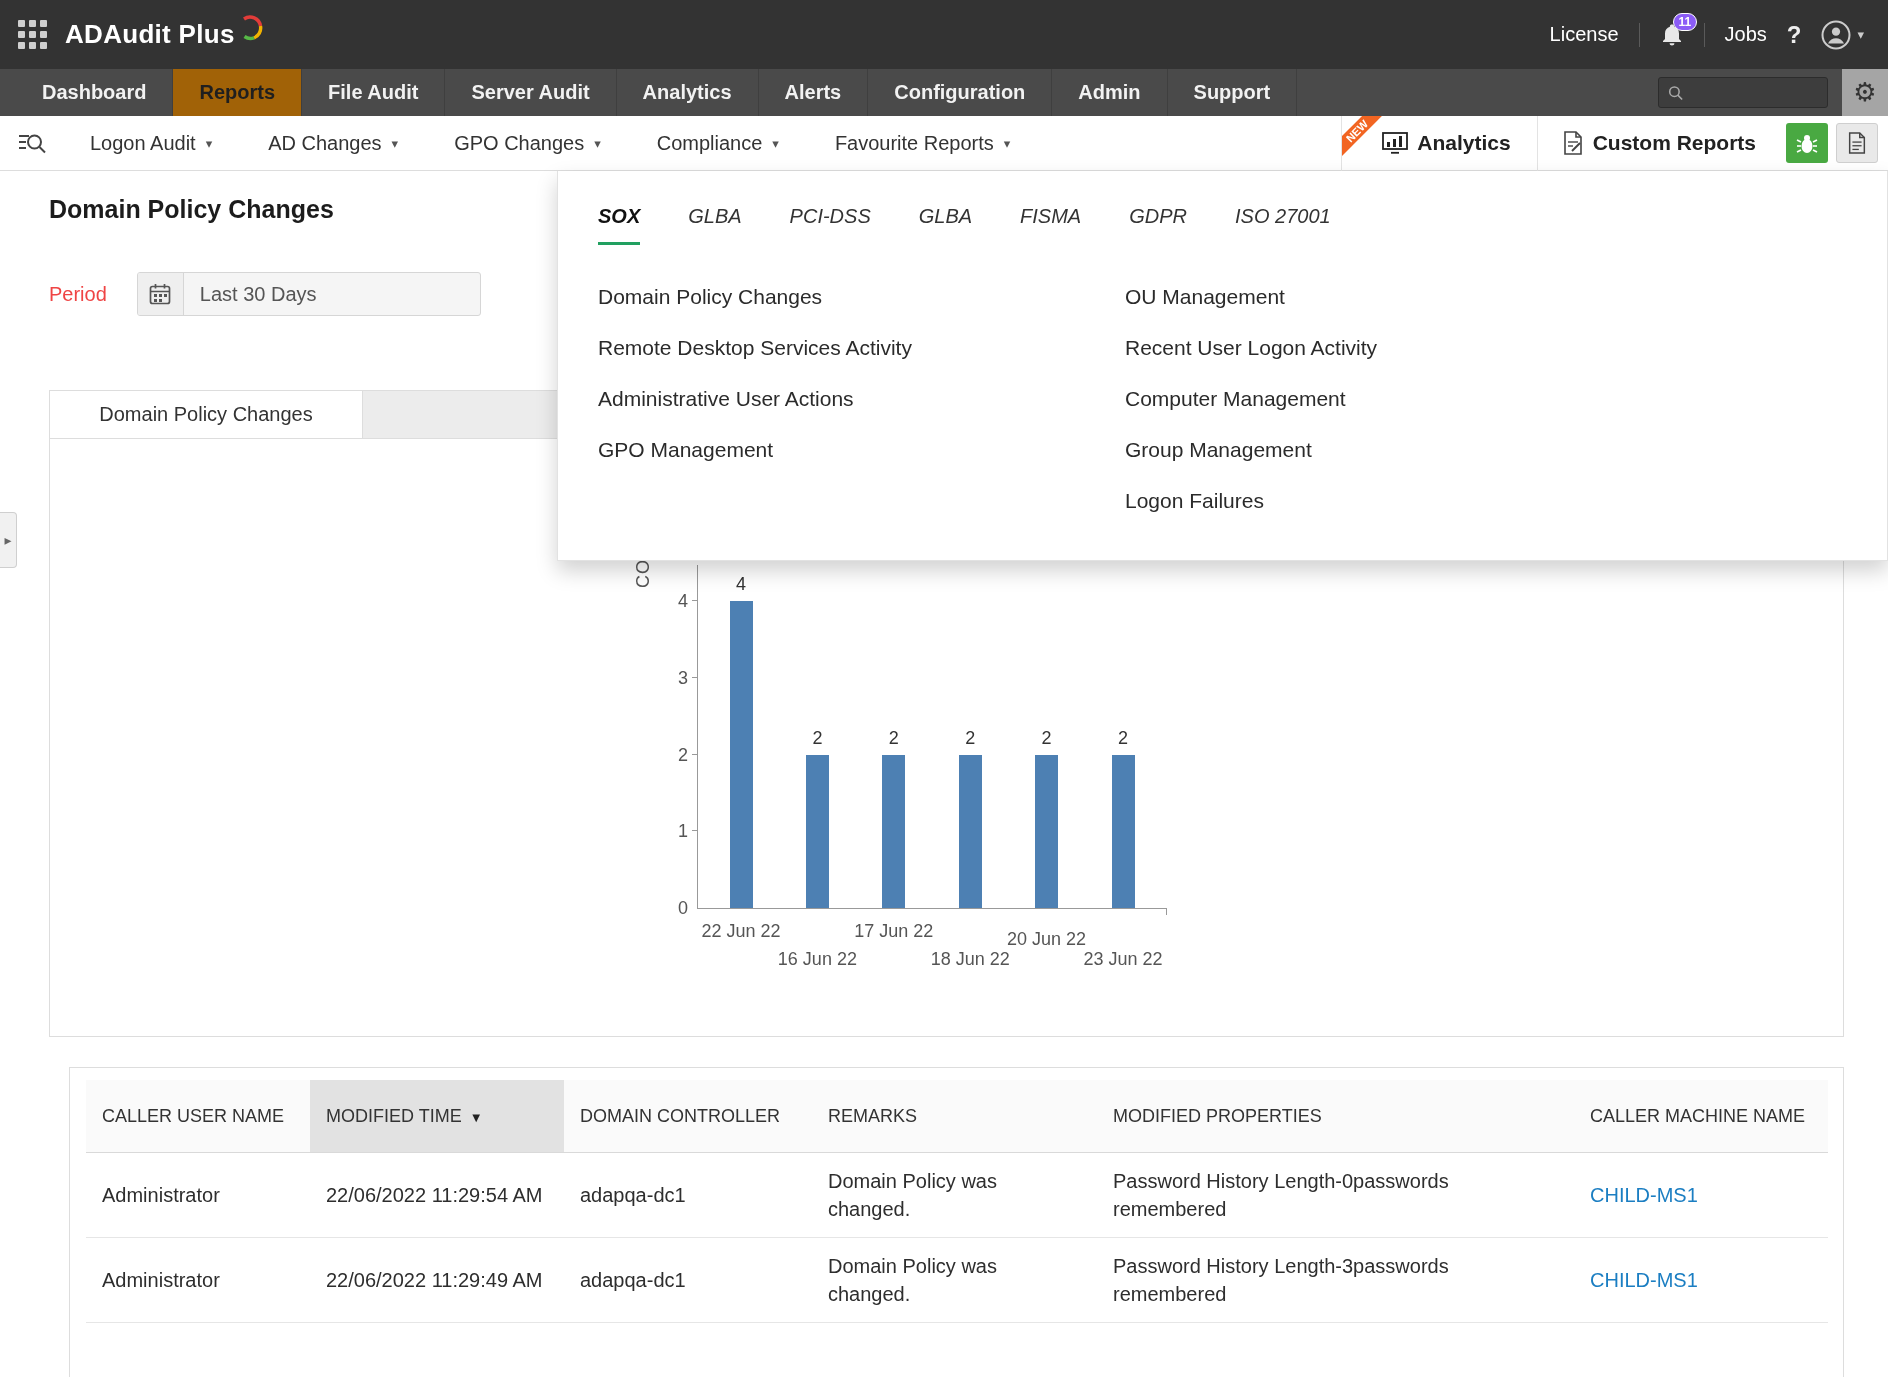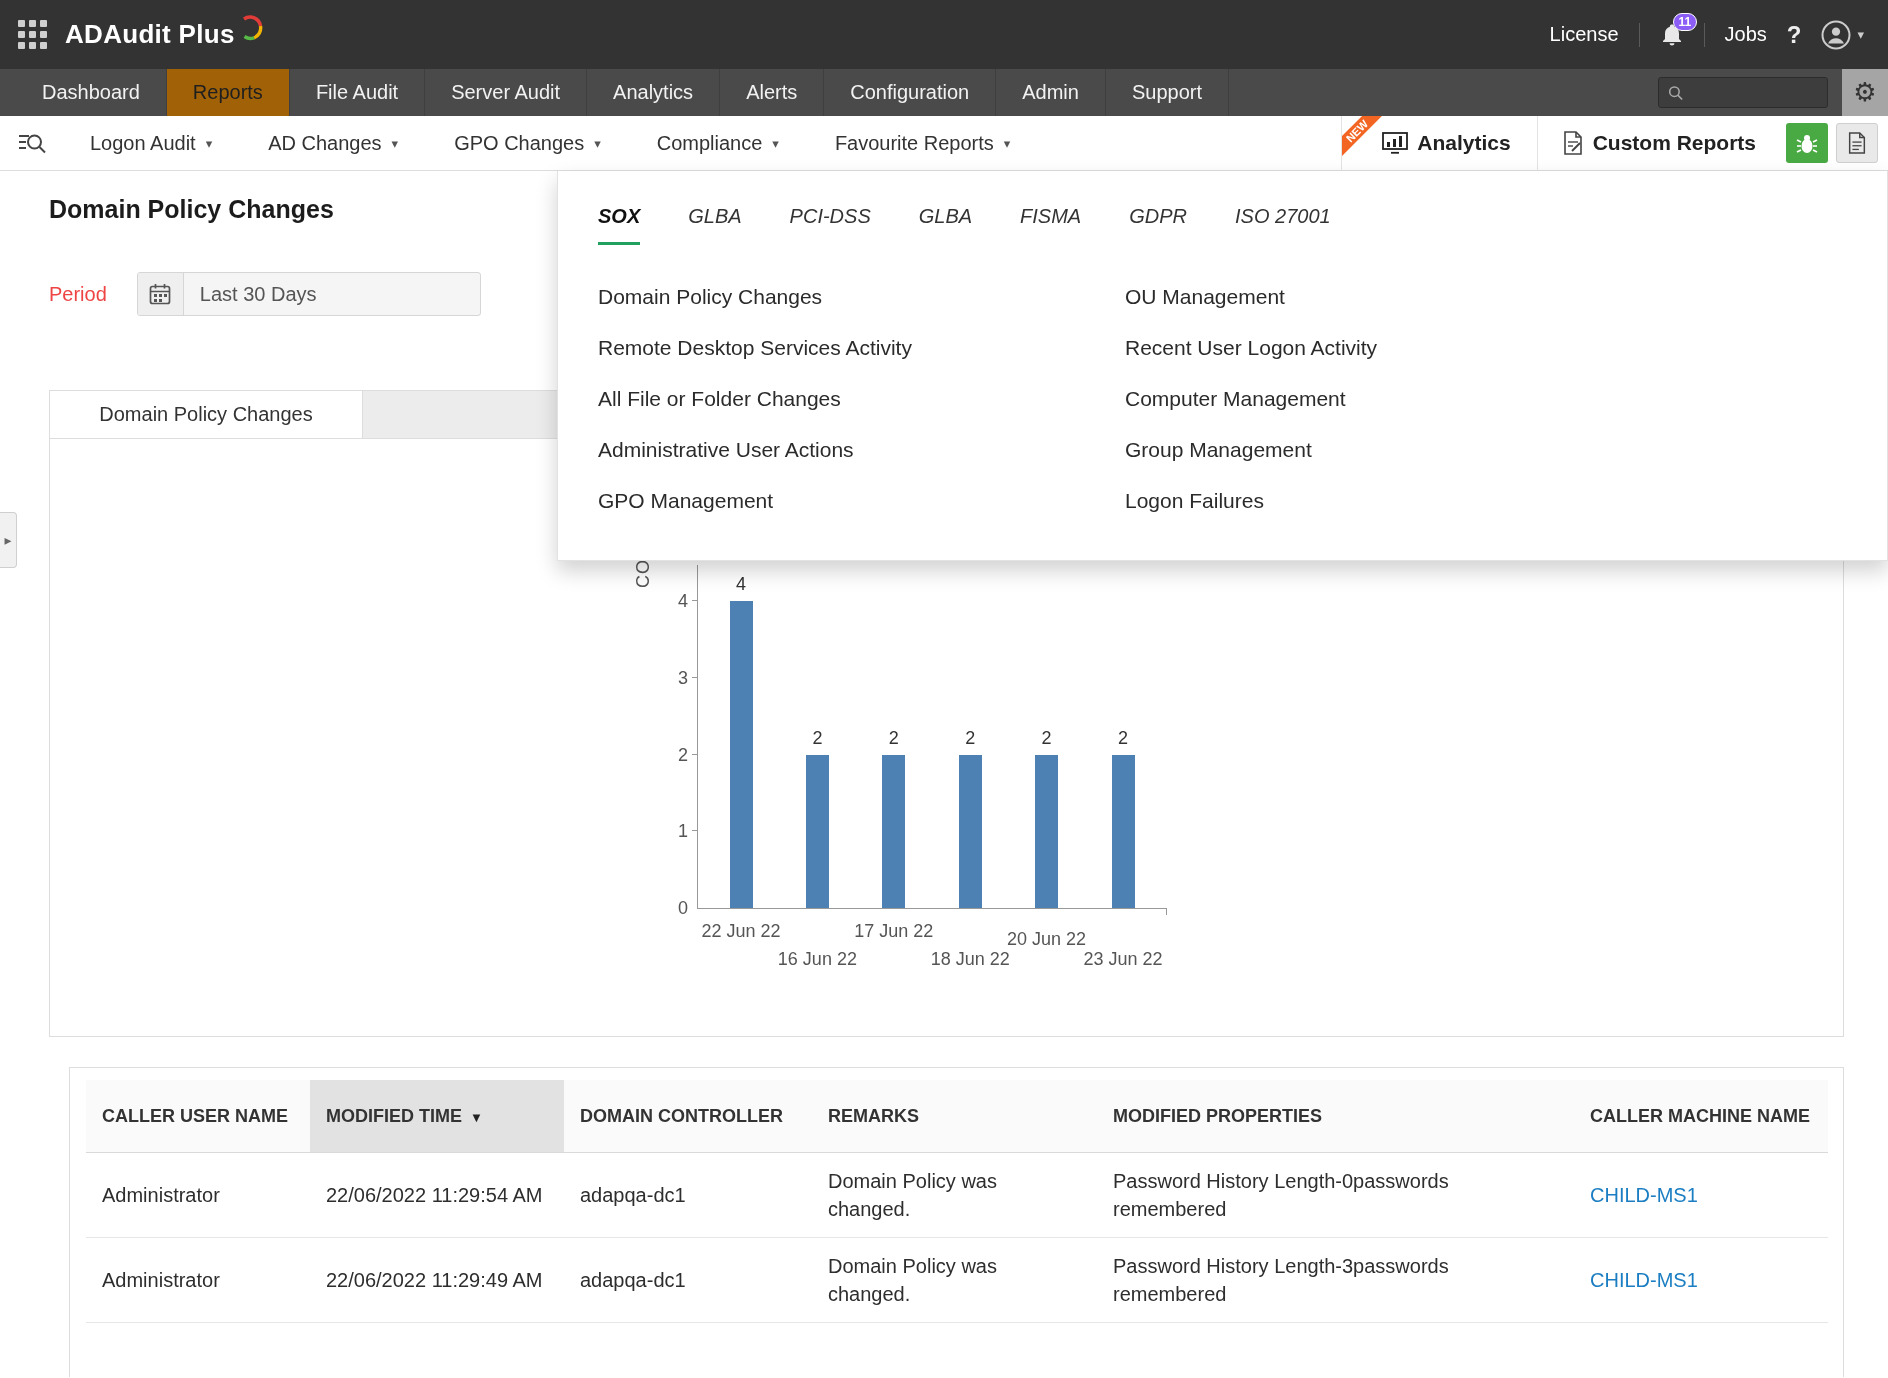--- a/index.html
+++ b/index.html
@@ -16,21 +16,21 @@
   .vsep { width: 1px; height: 24px; background: #5a5a5a; }
   .top-link { cursor: pointer; }
   .bell { position: relative; cursor: pointer; display: flex; align-items: center; }
   .badge { position: absolute; top: -9px; left: 13px; background: #8b5cf6; color: #fff; font-size: 12px; font-weight: 700; padding: 1px 5px; border-radius: 9px; border: 1px solid #fff; }
   .help { font-size: 24px; font-weight: 700; color: #eee; cursor: pointer; }
   .avatar { display: flex; align-items: center; gap: 6px; cursor: pointer; }
   .caret { font-size: 13px; color: #ccc; }
 
   
   .navbar { height: 47px; background: #4a4a4a; display: flex; align-items: stretch; padding-left: 16px; }
-  #nav-tabs { display: flex; }
+  #nav-tabs { display: flex; font-weight: bold; }
   .nav-tab { padding: 0 26px; line-height: 47px; color: #f2f2f2; font-size: 20px; border-right: 1px solid #3f3f3f; cursor: pointer; white-space: nowrap; }
   .nav-tab.active { background: #a16207; color: #1f1f1f; }
   .nav-right { margin-left: auto; display: flex; align-items: center; gap: 14px; padding-right: 0; }
   .nav-search { width: 170px; height: 31px; background: #3d3d3d; border: 1px solid #2c2c2c; border-radius: 3px; display: flex; align-items: center; padding: 0 9px; gap: 6px; }
   .nav-search input { background: transparent; border: 0; outline: 0; color: #ddd; width: 100%; font-size: 16px; font-family: "Liberation Sans", sans-serif; }
   .gear-tile { width: 46px; height: 47px; background: #a5a5a5; display: flex; align-items: center; justify-content: center; font-size: 26px; color: #333; cursor: pointer; }
 
   
   .subnav { height: 55px; background: #fff; border-bottom: 1px solid #ddd; display: flex; align-items: center; padding-left: 14px; position: relative; z-index: 20; }
   .report-search { margin: 0 16px 0 4px; display: flex; align-items: center; cursor: pointer; }
@@ -62,21 +62,21 @@
   .chart::after { content: ""; position: absolute; right: 0; bottom: -7px; width: 1px; height: 7px; background: #999; }
   .bar { position: absolute; bottom: 0; width: 23px; background: #4d80b3; }
   .bar-label { position: absolute; width: 44px; text-align: center; font-size: 18px; color: #333; }
   .ytick-label { position: absolute; left: -48px; width: 38px; text-align: right; font-size: 18px; color: #555; }
   .ytick-mark { position: absolute; left: -6px; width: 6px; height: 1px; background: #999; }
   .xlabel { position: absolute; width: 124px; text-align: center; font-size: 18px; color: #555; white-space: nowrap; }
 
   
   .table-card { margin: 30px 0 0 69px; width: 1775px; height: 310px; border: 1px solid #ddd; border-bottom: 0; padding: 12px 16px 0 16px; background: #fff; overflow: hidden; }
   table { width: 100%; border-collapse: collapse; table-layout: fixed; }
-  th { font-size: 18px; font-weight: 700; color: #333; text-align: left; padding: 14px 16px; background: #fafafa; height: 72px; vertical-align: middle; line-height: 1.35; border-bottom: 1px solid #d9d9d9; }
+  th { font-size: 18px; font-weight: 400; color: #333; text-align: left; padding: 14px 16px; background: #fafafa; height: 72px; vertical-align: middle; line-height: 1.35; border-bottom: 1px solid #d9d9d9; }
   th.sorted { background: #e2e2e2; }
   th .sort { font-size: 13px; margin-left: 8px; color: #222; }
   td { font-size: 20px; color: #2e2e2e; padding: 14px 16px; height: 70px; vertical-align: middle; line-height: 1.4; border-bottom: 1px solid #e6e6e6; background: #fff; }
   td a { color: #1b7ec2; text-decoration: none; cursor: pointer; }
 
   
   .panel-handle { position: absolute; left: 0; top: 512px; width: 17px; height: 56px; background: #f1f1f1; border: 1px solid #cfcfcf; border-left: 0; border-radius: 0 4px 4px 0; display: flex; align-items: center; justify-content: center; color: #666; font-size: 14px; cursor: pointer; z-index: 30; }
 
   
   .dropdown { position: absolute; left: 557px; top: 171px; right: 0; height: 390px; background: #fff; border: 1px solid #e2e2e2; border-top: 0; box-shadow: 0 10px 20px rgba(0,0,0,0.18); z-index: 100; }
@@ -358,21 +358,20 @@
       <div class="dd-tab">PCI-DSS</div>
       <div class="dd-tab">GLBA</div>
       <div class="dd-tab">FISMA</div>
       <div class="dd-tab">GDPR</div>
       <div class="dd-tab">ISO 27001</div>
     </div>
   <div class="dd-cols" id="dd-cols">
       <div class="dd-col c1">
         <div class="dd-link">Domain Policy Changes</div>
         <div class="dd-link">Remote Desktop Services Activity</div>
-        <div class="dd-link">All File or Folder Changes</div>
         <div class="dd-link">Administrative User Actions</div>
         <div class="dd-link">GPO Management</div>
       </div>
       <div class="dd-col c2">
         <div class="dd-link">OU Management</div>
         <div class="dd-link">Recent User Logon Activity</div>
         <div class="dd-link">Computer Management</div>
         <div class="dd-link">Group Management</div>
         <div class="dd-link">Logon Failures</div>
       </div>

